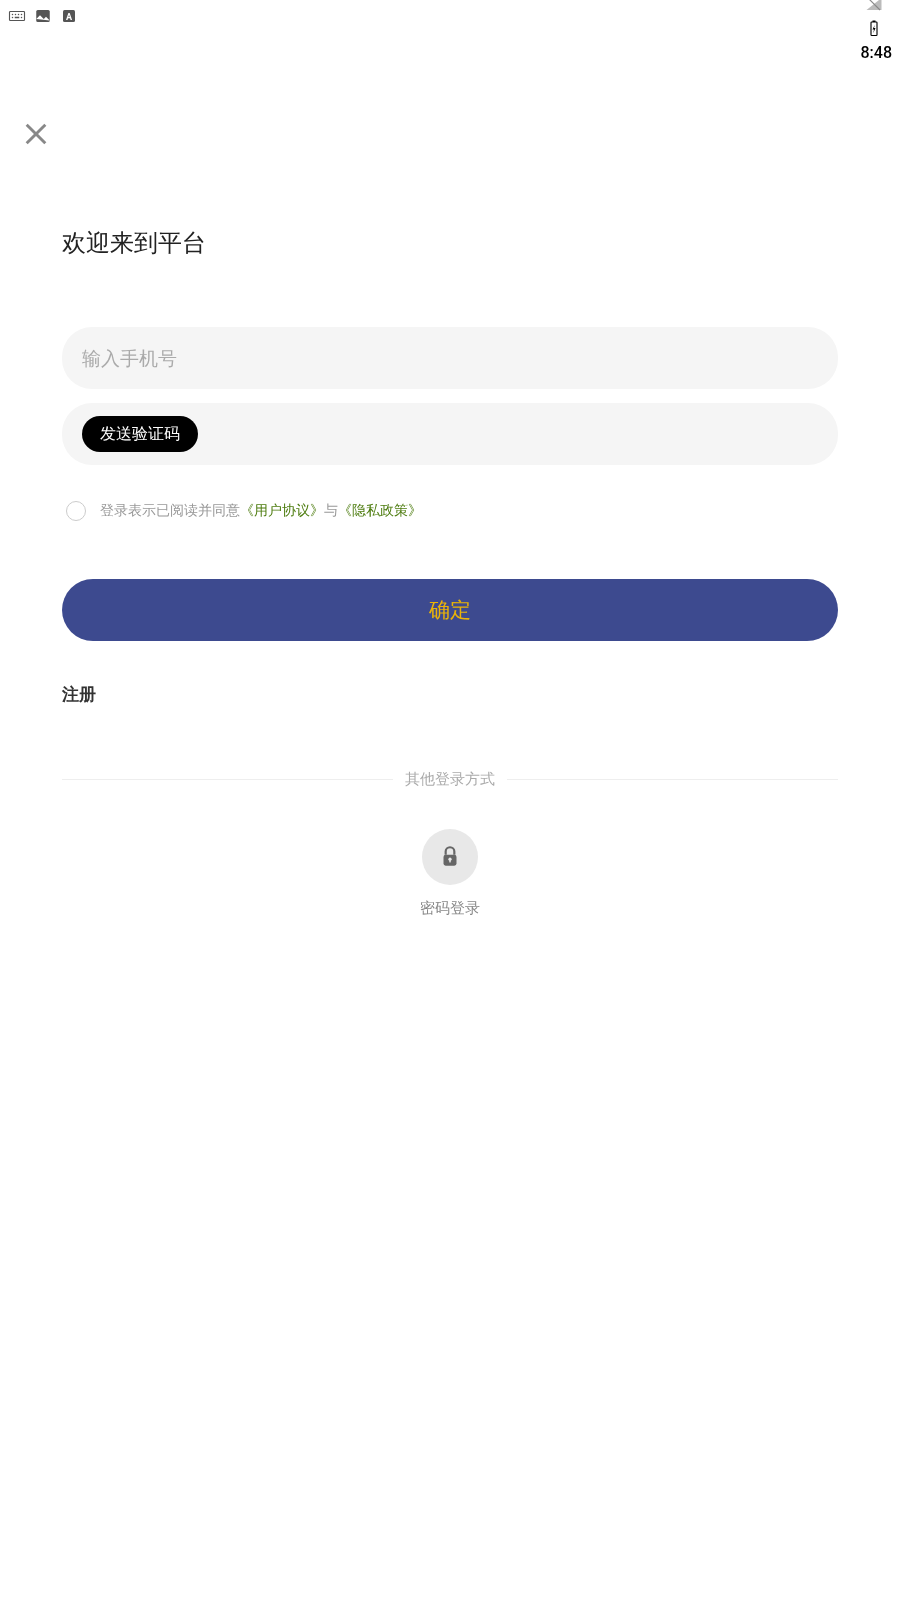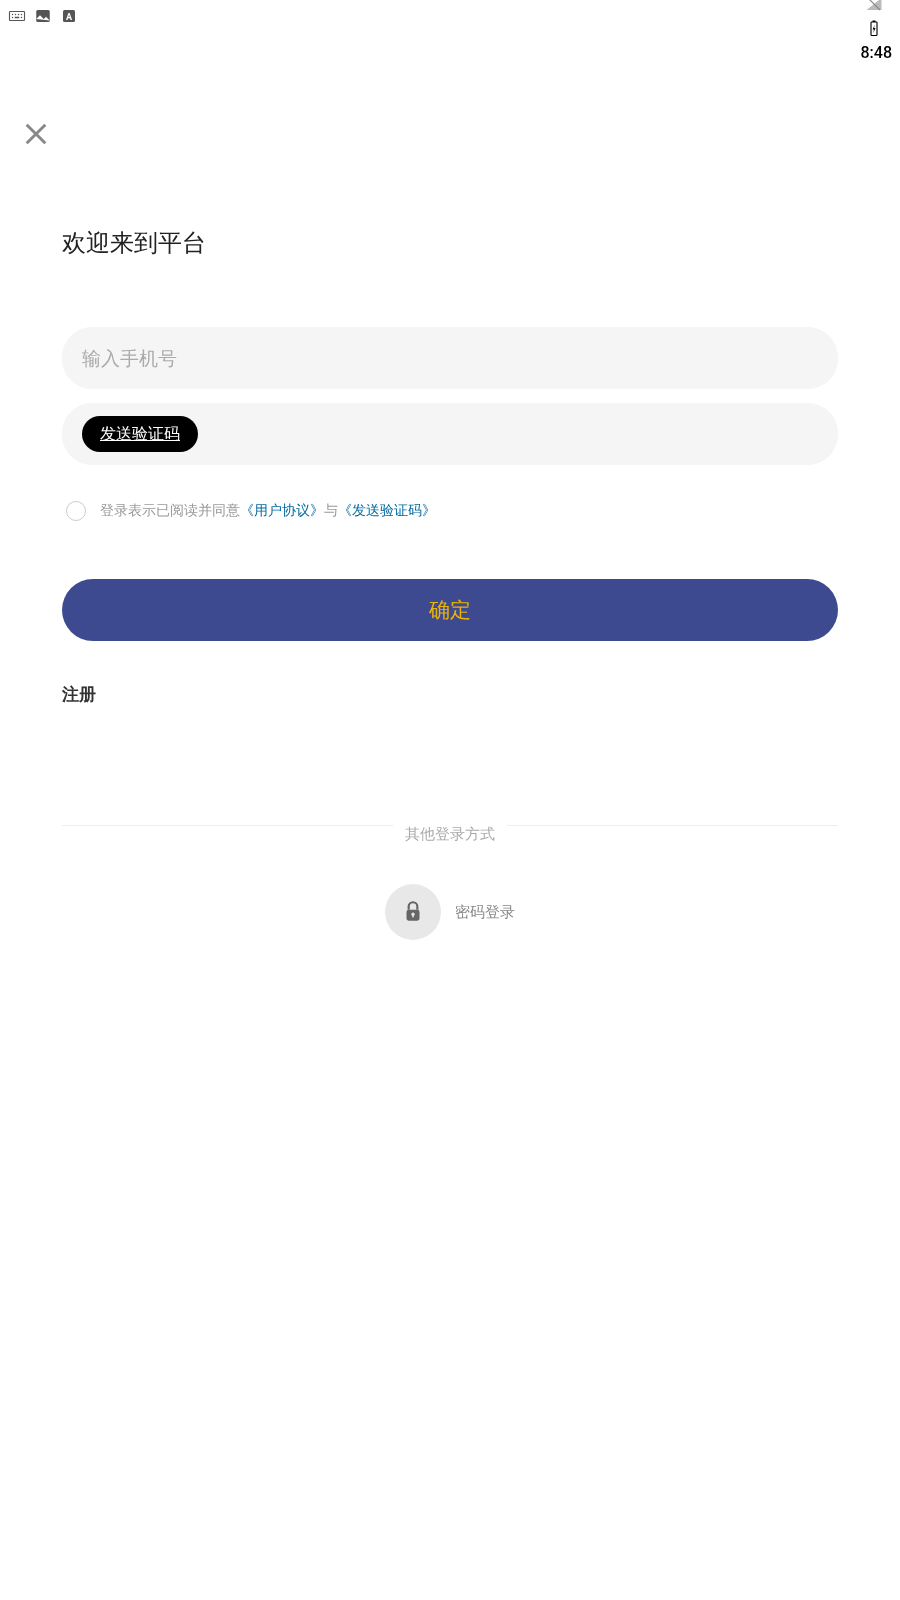--- a/index.html
+++ b/index.html
@@ -88,21 +88,20 @@
     }
     .send-code-btn {
       background: #000;
       color: #fff;
       border: none;
       border-radius: 20px;
       height: 36px;
       padding: 0 18px;
       font-size: 16px;
       cursor: pointer;
-      text-decoration: underline;
     }
     .agreement-row {
       display: flex;
       align-items: center;
       gap: 14px;
       margin-top: 36px;
       padding-left: 4px;
     }
     .checkbox {
       width: 20px;
@@ -110,21 +109,21 @@
       border: 1.5px solid #ccc;
       border-radius: 50%;
       cursor: pointer;
       flex-shrink: 0;
     }
     .agreement-text {
       font-size: 14px;
       color: #999;
     }
     .agreement-link {
-      color: #0369a1;
+      color: #4d7c0f;
       cursor: pointer;
     }
     .submit-btn {
       width: 100%;
       height: 62px;
       background: #3d4a8f;
       color: #eab308;
       border: none;
       border-radius: 31px;
       font-size: 21px;
@@ -135,41 +134,41 @@
     .register-link {
       display: inline-block;
       margin-top: 42px;
       font-size: 17px;
       color: #333;
       cursor: pointer;
       font-weight: bold;
     }
     .divider-row {
       display: flex;
-      align-items: flex-start;
-      margin-top: 119px;
+      align-items: center;
+      margin-top: 64px;
     }
     .divider-line {
       flex: 1;
       height: 1px;
       background: #eee;
     }
     .divider-text {
       font-size: 15px;
       color: #aaa;
       padding: 0 12px;
     }
     .alt-login {
       display: flex;
       justify-content: center;
       margin-top: 40px;
     }
     .alt-login-item {
       display: flex;
-      flex-direction: row;
+      flex-direction: column;
       align-items: center;
       gap: 14px;
       cursor: pointer;
     }
     .alt-icon {
       width: 56px;
       height: 56px;
       background: #e8e8e8;
       border-radius: 50%;
       display: flex;
@@ -248,21 +247,21 @@
     <input class="input-field" type="text" placeholder="输入手机号" style="">
   </div>
 
   <div class="input-wrap">
     <button class="send-code-btn">发送验证码</button>
   </div>
 
   <div class="agreement-row">
     <span class="checkbox"></span>
     <span class="agreement-text">
-      <span>登录表示已阅读并同意</span><span class="agreement-link">《用户协议》</span><span>与</span><span class="agreement-link">《发送验证码》</span>
+      <span>登录表示已阅读并同意</span><span class="agreement-link">《用户协议》</span><span>与</span><span class="agreement-link">《隐私政策》</span>
     </span>
   </div>
 
   <button class="submit-btn">确定</button>
 
   <span class="register-link">注册</span>
 
   <div class="divider-row">
     <span class="divider-line"></span>
     <span class="divider-text">其他登录方式</span>

